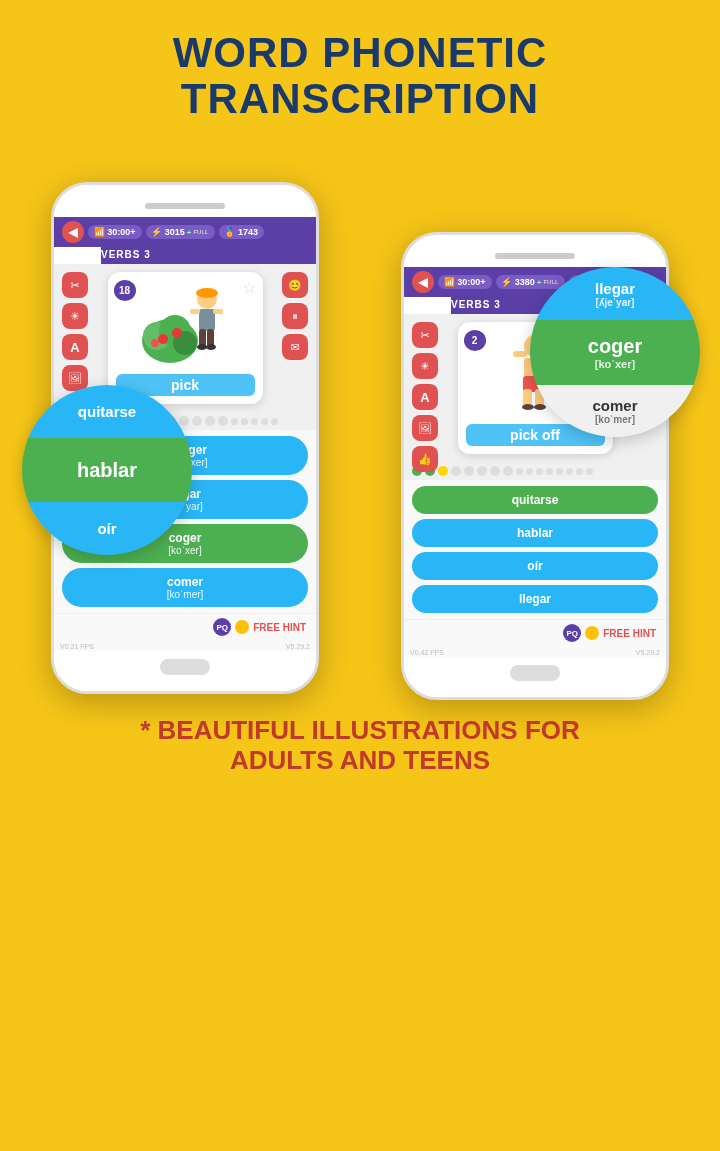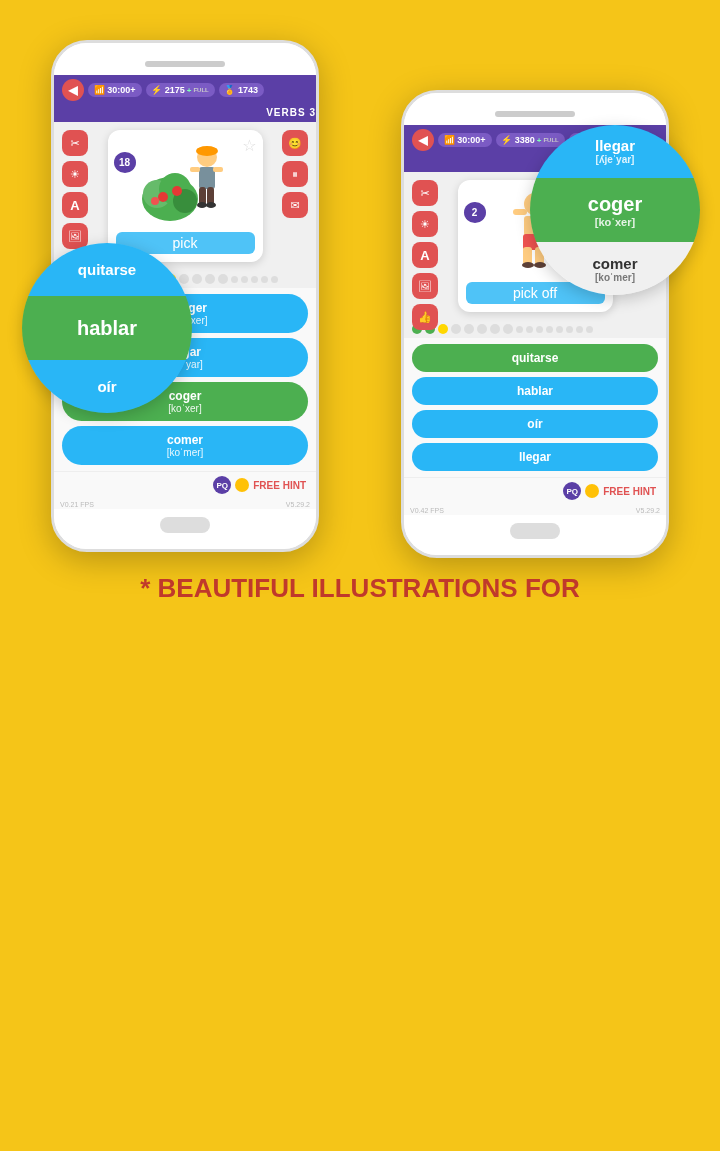--- a/index.html
+++ b/index.html
@@ -99,26 +99,27 @@
     .stat-full {
       font-size: 6px;
       color: #ccc;
       display: block;
       text-align: center;
     }
 
     
     .section-label {
       background: #5b3fa6;
-      text-align: right;
+      text-align: left;
       color: white;
       font-size: 10px;
       font-weight: 900;
       padding: 2px 0 4px;
       letter-spacing: 1px;
+      margin-left: 47px;
     }
 
     
     .card-area {
       background: #f0f0f0;
       padding: 8px;
       display: flex;
       align-items: flex-start;
       justify-content: center;
       position: relative;
@@ -127,21 +128,21 @@
       background: white;
       border-radius: 12px;
       box-shadow: 0 2px 8px rgba(0,0,0,0.15);
       padding: 8px;
       width: 155px;
       text-align: center;
       position: relative;
     }
     .flashcard-number {
       position: absolute;
-      top: 22px; left: 6px;
+      top: 8px; left: 6px;
       background: #5b3fa6;
       color: white;
       border-radius: 50%;
       width: 22px; height: 21px;
       display: flex; align-items: center; justify-content: center;
       font-size: 10px; font-weight: bold;
     }
     .flashcard-star {
       position: absolute;
       top: 6px; right: 6px;
@@ -153,21 +154,21 @@
       height: 90px;
       display: flex;
       align-items: center;
       justify-content: center;
       font-size: 50px;
     }
     .flashcard-word {
       background: #4FC3F7;
       color: white;
       font-size: 14px;
-      font-weight: normal;
+      font-weight: bold;
       border-radius: 6px;
       padding: 3px 8px;
       margin-top: 4px;
       display: block;
     }
 
     
     .side-buttons-left {
       position: absolute;
       left: 8px;
@@ -331,38 +332,42 @@
     .phones-container {
       position: relative;
       width: 100%;
     }
   </style>
 </head>
 <body>
 
 <div style="position:relative; min-height:1151px; overflow:hidden;">
 
+  <div class="main-title">
+    <div>WORD PHONETIC</div>
+    <div>TRANSCRIPTION</div>
+  </div>
 
   <div class="phones-container">
     <div class="phones-row">
 
       <div class="phone phone-left">
         <div class="phone-speaker">
           <div class="phone-speaker-bar"></div>
         </div>
 
         <div class="phone-status">
           <div class="back-btn">◀</div>
           <div class="stat-badge">
             <span>📶</span>
             <span>30:00+</span>
           </div>
           <div class="stat-badge">
             <span>⚡</span>
-            <span>2175</span>
+            <span>3015</span>
             <span class="stat-plus">+</span>
             <span class="stat-full">FULL</span>
           </div>
           <div class="stat-badge">
             <span>🏅</span>
             <span>1743</span>
           </div>
         </div>
 
         <div class="section-label">VERBS 3</div>
@@ -622,15 +627,16 @@
         <div style="font-size:20px; font-weight:900; color:white;">hablar</div>
       </div>
       <div class="circle-segment" style="background:#29B6F6; flex:1; width:100%; display:flex; align-items:center; justify-content:center; padding:8px 0;">
         <div style="font-size:15px; font-weight:900; color:white;">oír</div>
       </div>
     </div>
   </div>
 
   <div class="bottom-tagline">
     <div class="bottom-tagline-text">* BEAUTIFUL ILLUSTRATIONS FOR</div>
+    <div class="bottom-tagline-text">ADULTS AND TEENS</div>
   </div>
 
 </div>
 
 </body></html>

